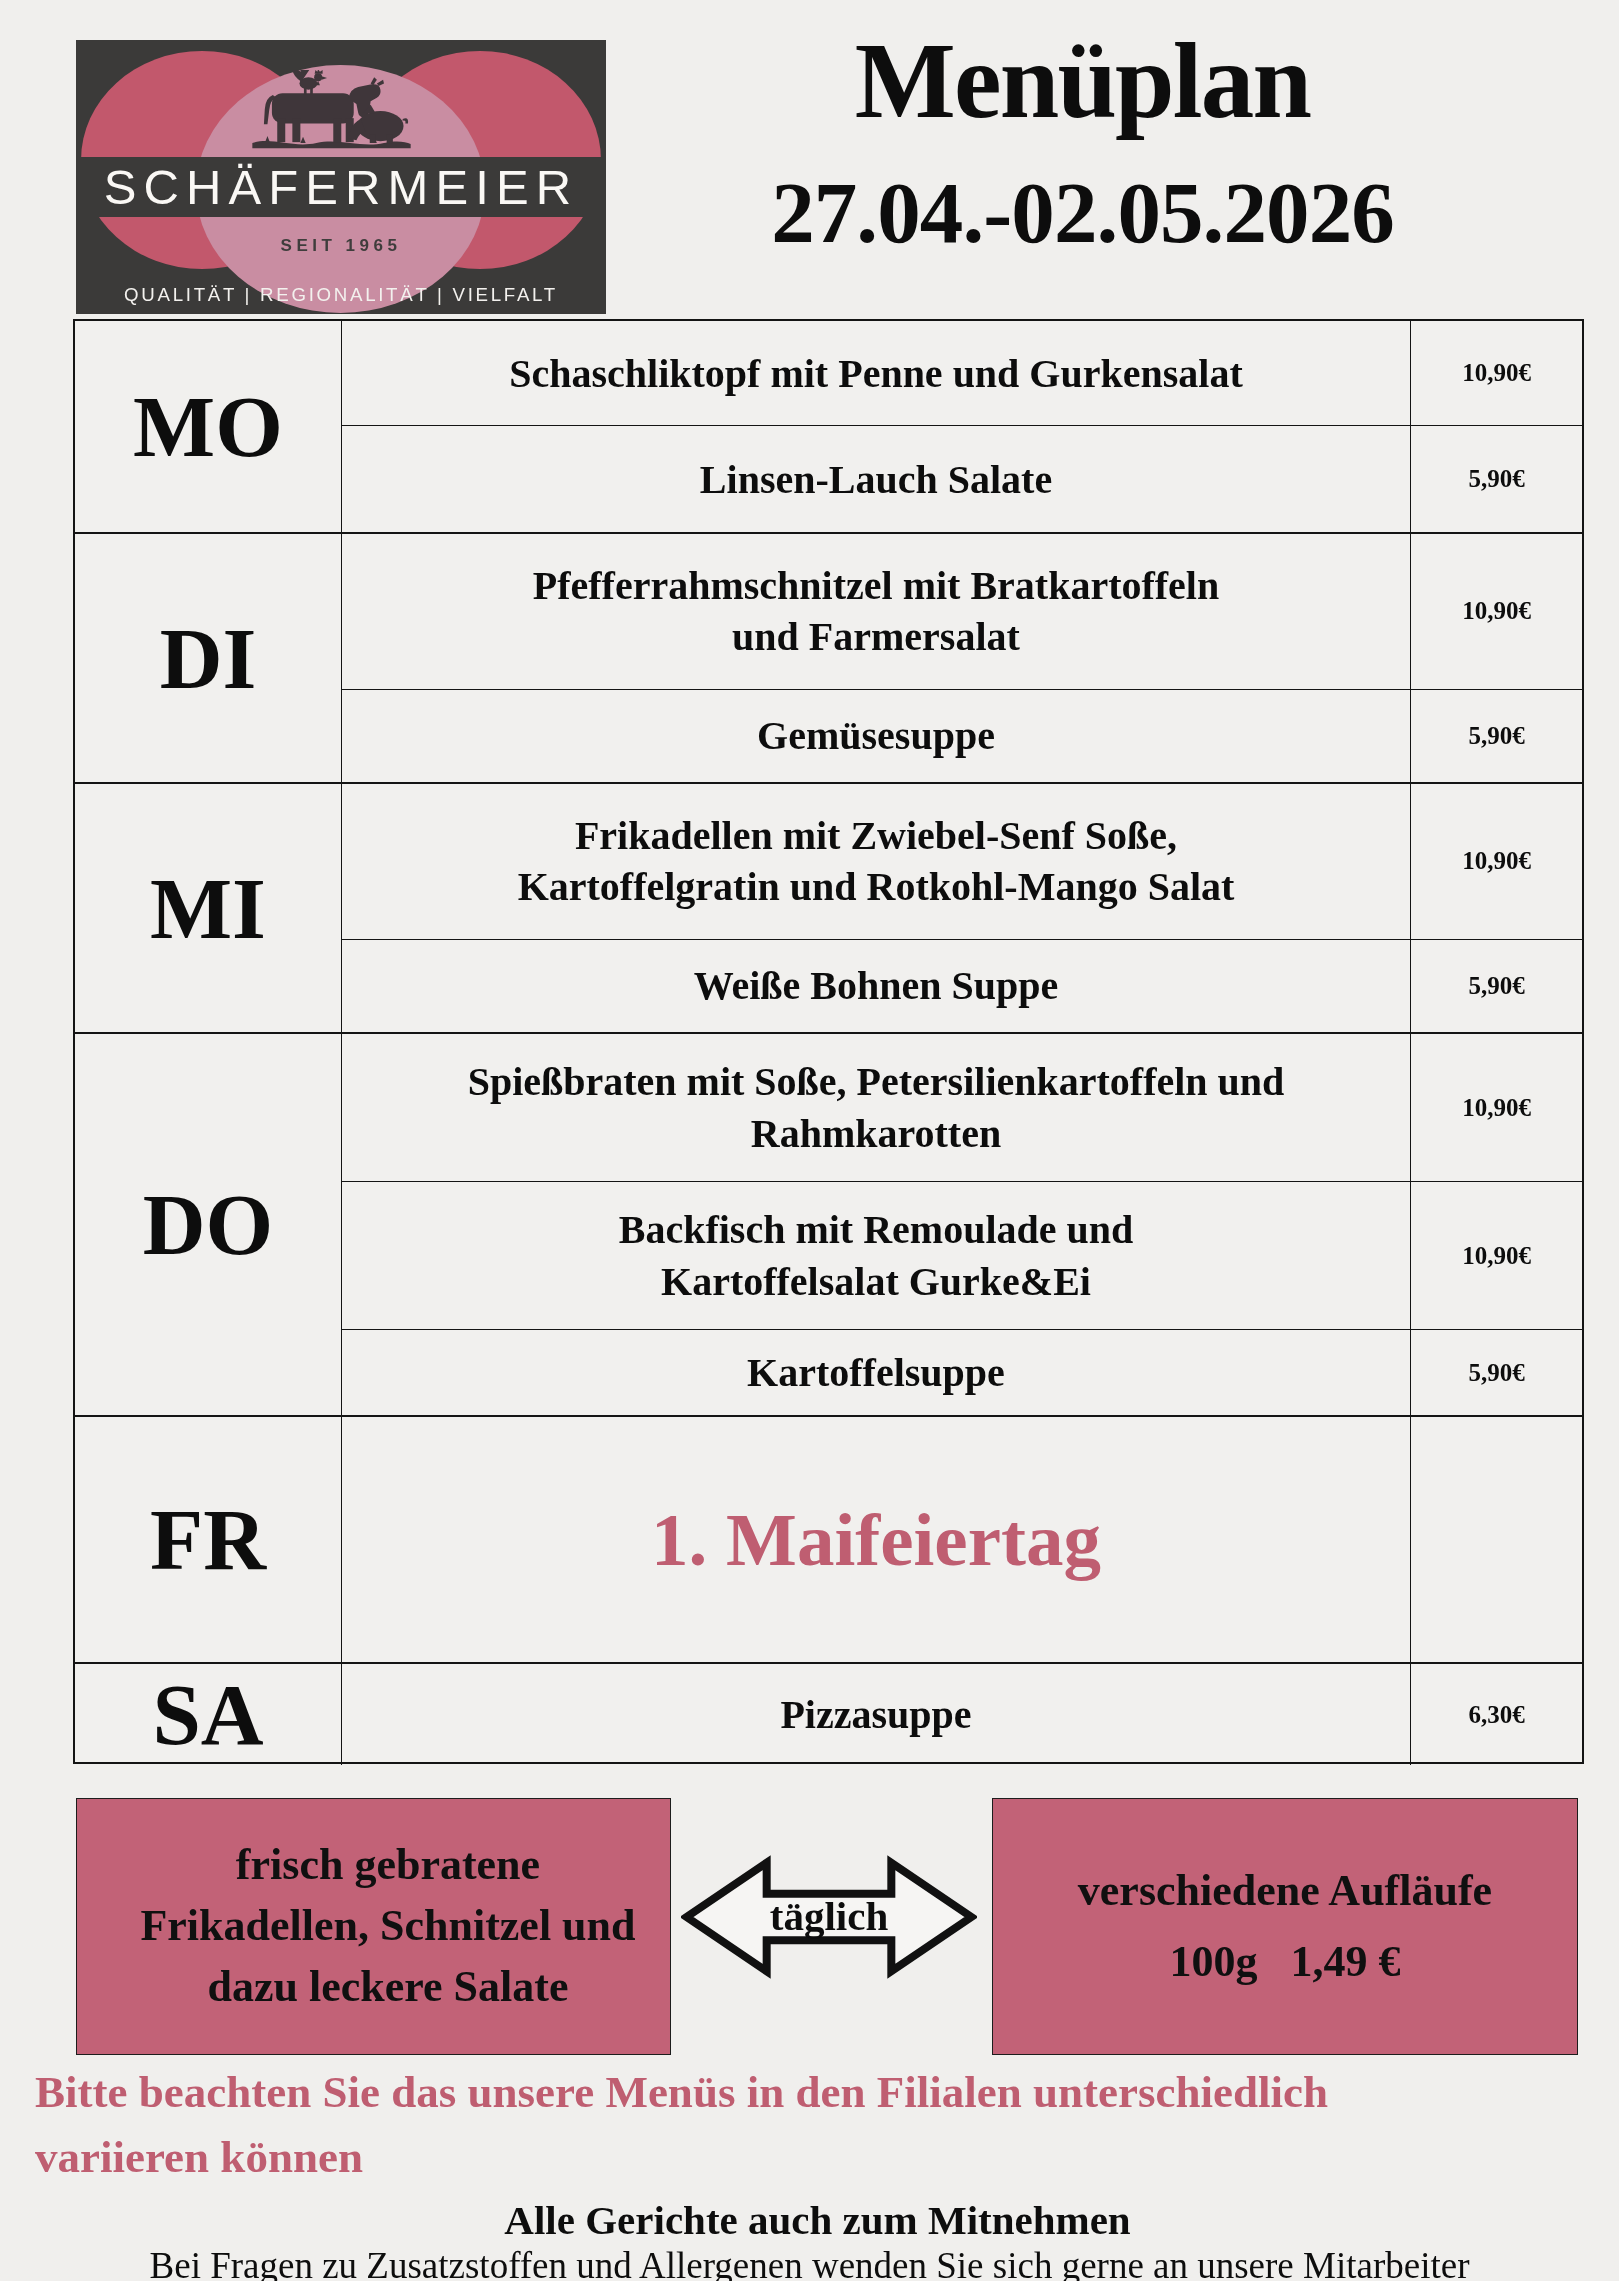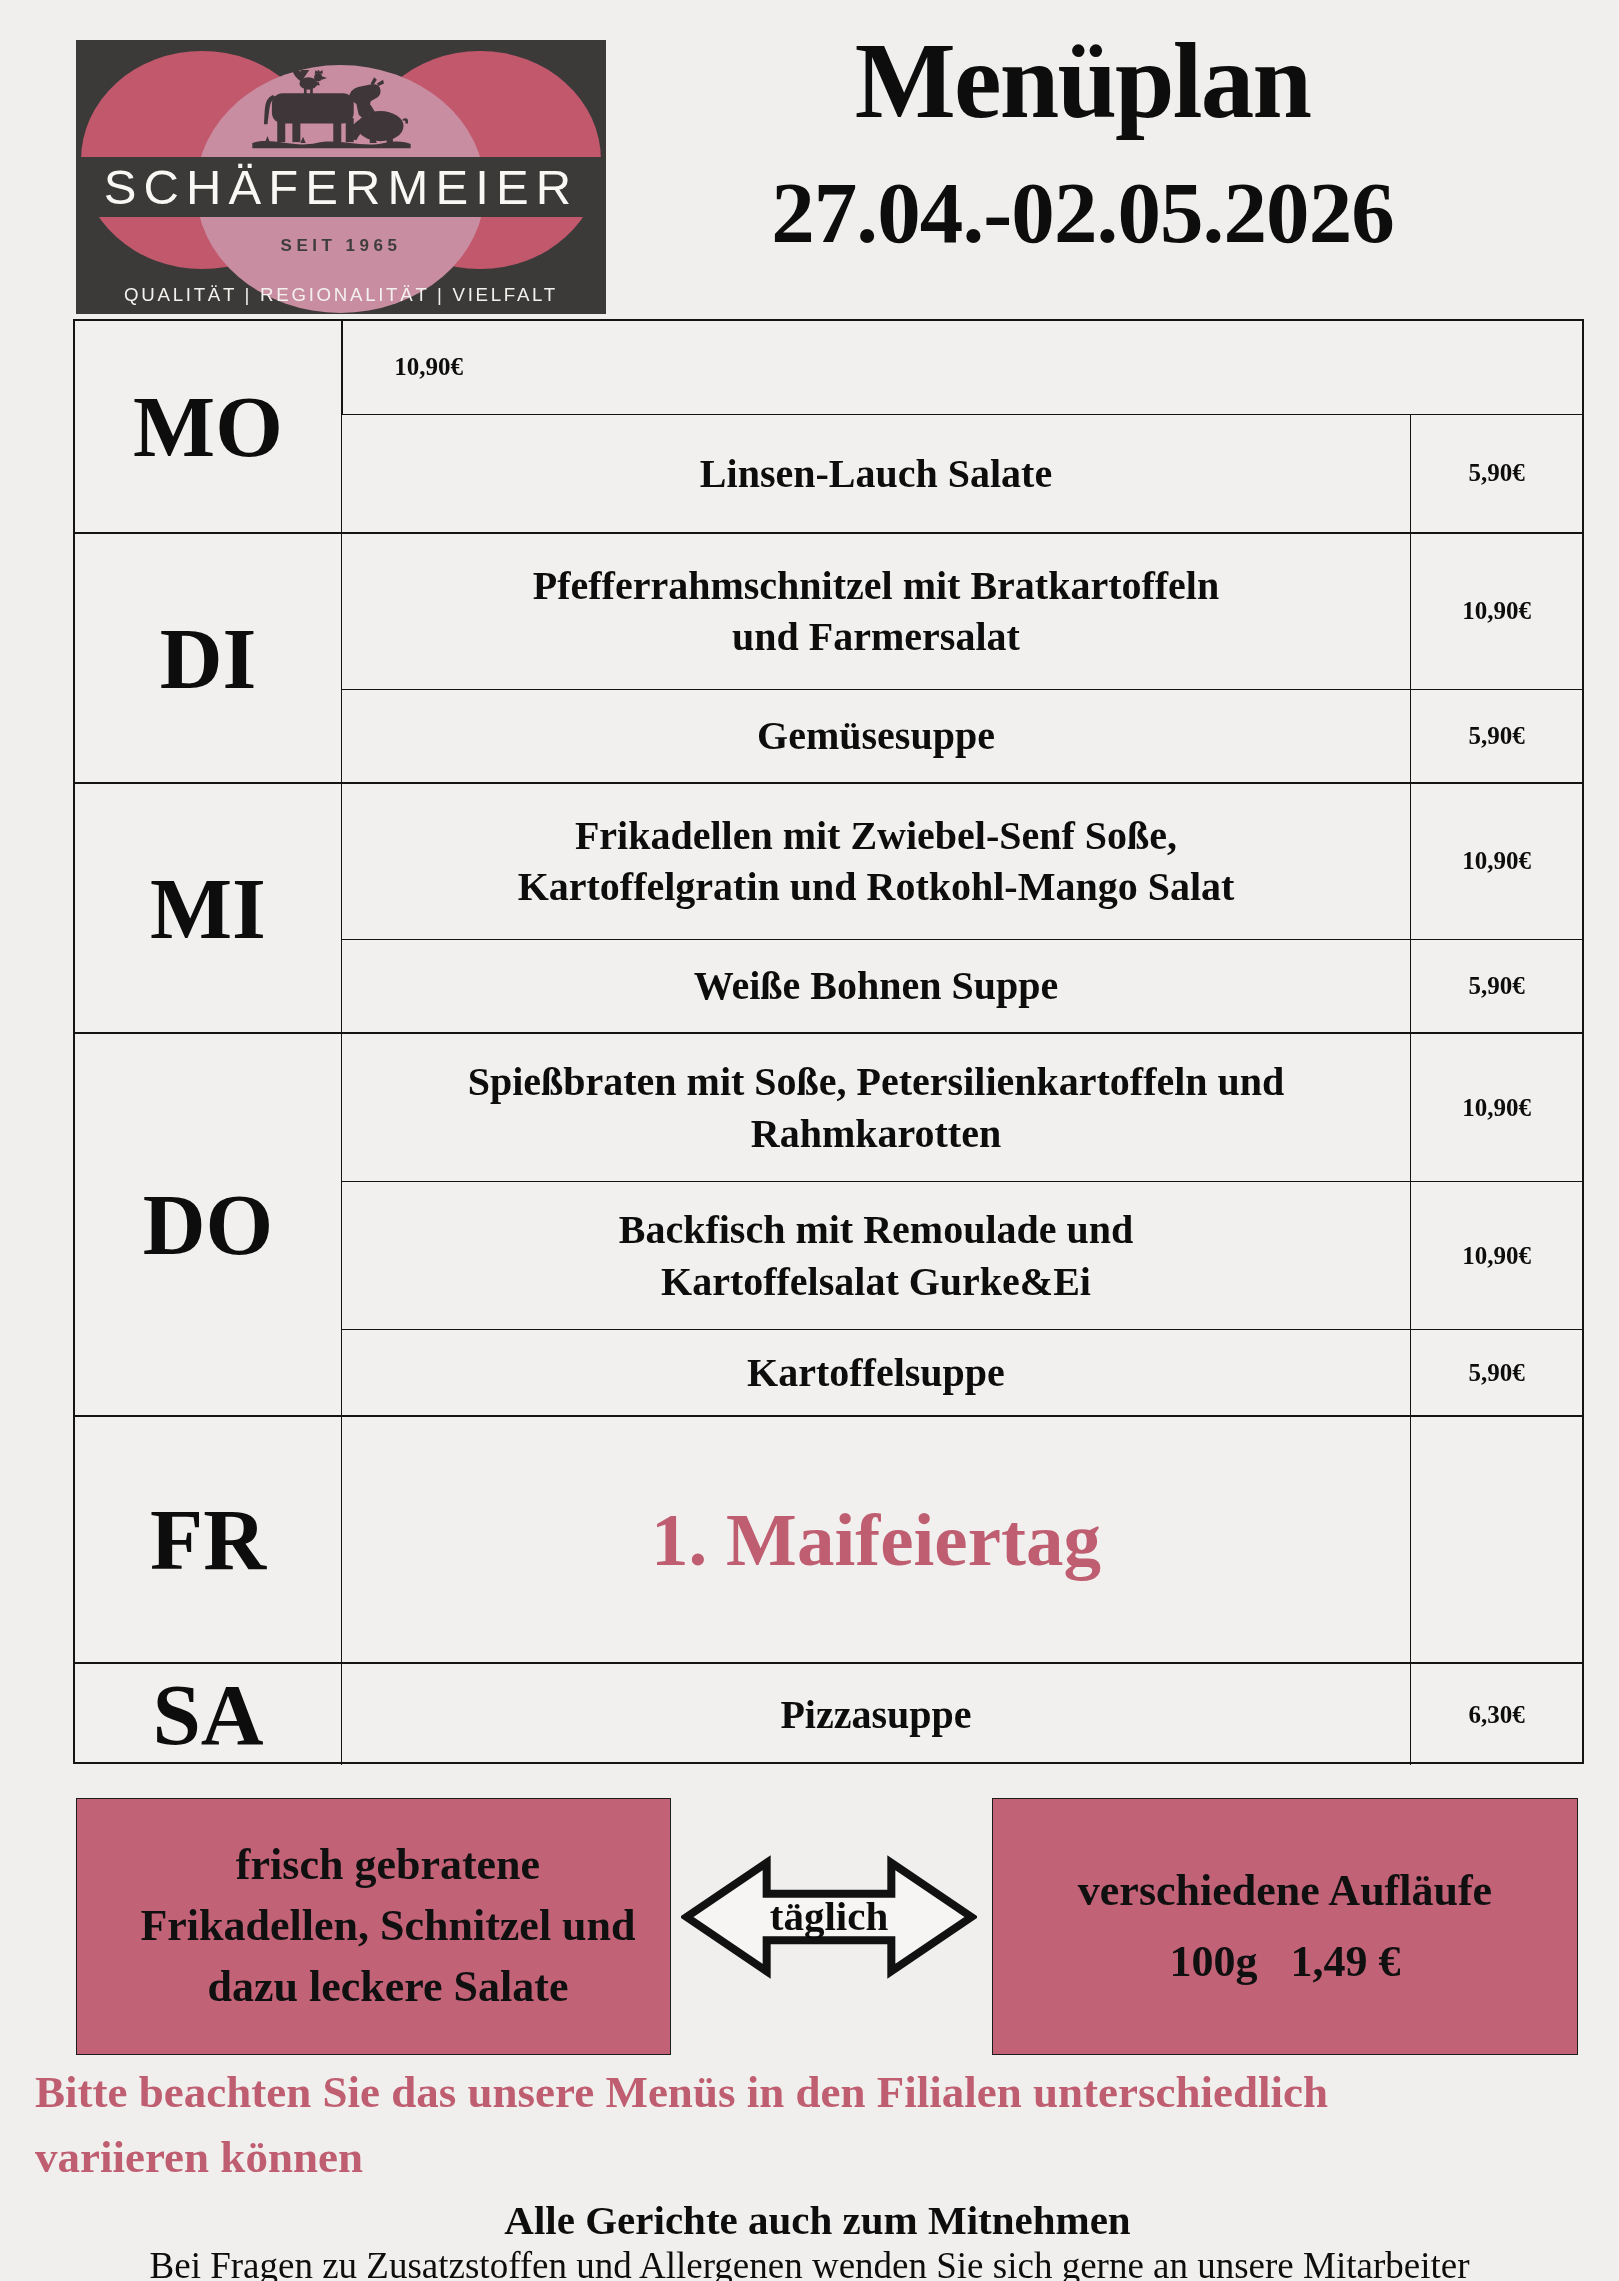--- a/index.html
+++ b/index.html
@@ -148,20 +148,21 @@
 
   <div class="title">Menüplan</div>
   <div class="date-range">27.04.-02.05.2026</div>
 
   <div class="menu-table">
 
     <section class="day-group" style="height:211px">
       <div class="day-cell">MO</div>
       <div class="rows">
         <div class="menu-row" style="flex-grow:117">
+          <div class="dish">Schaschliktopf mit Penne und Gurkensalat</div>
           <div class="price">10,90€</div>
         </div>
         <div class="menu-row" style="flex-grow:120">
           <div class="dish">Linsen-Lauch Salate</div>
           <div class="price">5,90€</div>
         </div>
       </div>
     </section>
 
     <section class="day-group" style="height:250px">

